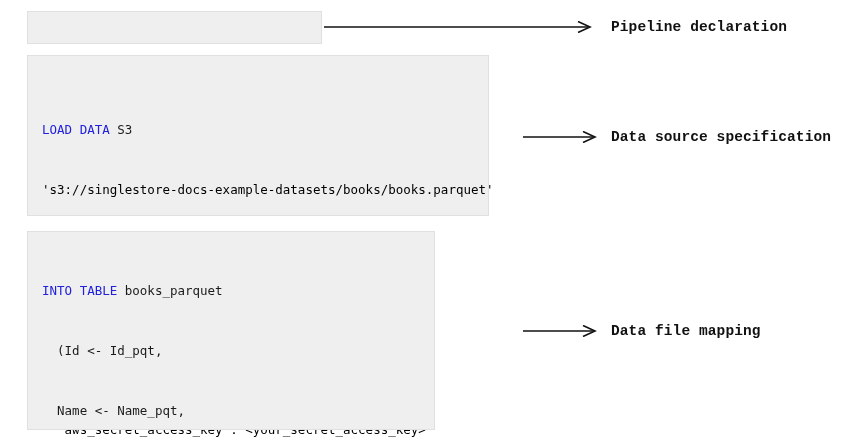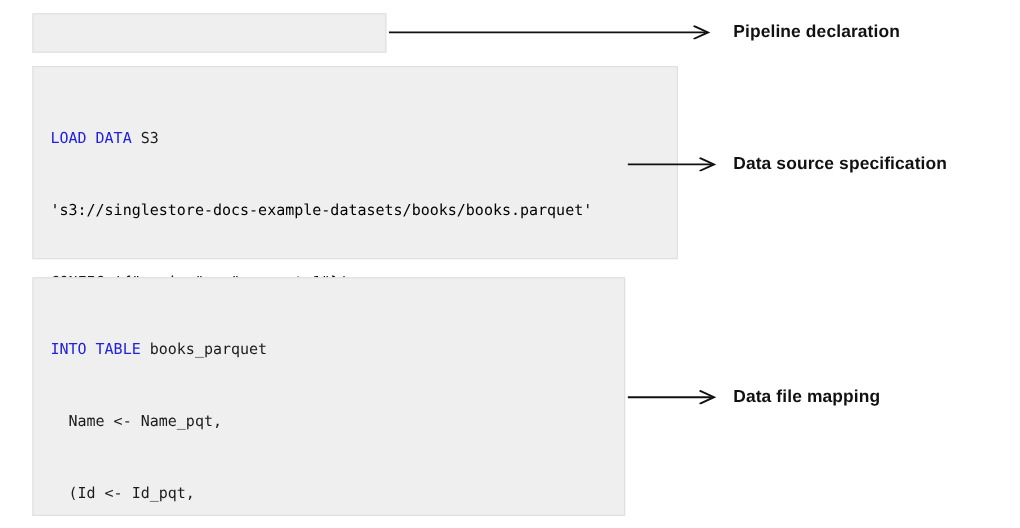--- a/index.html
+++ b/index.html
@@ -38,29 +38,29 @@
     left: 27px;
     top: 11px;
     width: 295px;
     height: 33px;
     padding-top: 6px;
   }
 
   #block-source {
     left: 27px;
     top: 55px;
-    width: 538px;
+    width: 462px;
     height: 161px;
-    padding-top: 9px;
+    padding-top: 24px;
   }
 
   #block-mapping {
     left: 27px;
     top: 231px;
-    width: 494px;
+    width: 408px;
     height: 199px;
     padding-top: 9px;
   }
 
   .code-line {
     display: block;
     height: 20px;
   }
 
   
@@ -72,21 +72,21 @@
   .arrow {
     position: absolute;
     height: 12px;
     pointer-events: none;
   }
   .arrow svg { display: block; }
 
   
   .annotation-label {
     position: absolute;
-    font-family: Liberation Sans, sans-serif;
+    font-family: Liberation Mono, monospace;
     font-size: 14.5px;
     font-weight: bold;
     color: #111111;
     white-space: nowrap;
     letter-spacing: 0.1px;
   }
 </style>
 </head>
 <body>
 
@@ -101,22 +101,22 @@
     <span class="code-line"><span class="str">'s3://singlestore-docs-example-datasets/books/books.parquet'</span></span>
     <span class="code-line"><span class="plain">CONFIG </span><span class="str">'{"region" : "us-east-1"}'</span></span>
     <span class="code-line"><span class="plain">CREDENTIALS </span><span class="str">'{</span></span>
     <span class="code-line"><span class="str">  "aws_access_key_id" : "&lt;your_access_key_id&gt;",</span></span>
     <span class="code-line"><span class="str">  "aws_secret_access_key":"&lt;your_secret_access_key&gt;"</span></span>
     
   </div>
 
   <div class="code-block" id="block-mapping">
     <span class="code-line"><span class="kw">INTO TABLE</span><span class="plain"> books_parquet</span></span>
+    <span class="code-line"><span class="plain">  (Id &lt;- Id_pqt,</span></span>
     <span class="code-line"><span class="plain">  Name &lt;- Name_pqt,</span></span>
-    <span class="code-line"><span class="plain">  (Id &lt;- Id_pqt,</span></span>
     
     
     
     
     
     
   </div>
 
   <div class="arrow" style="left:324px; top:21px; width:272px;">
     <svg width="272" height="12" viewBox="0 0 272 12">

